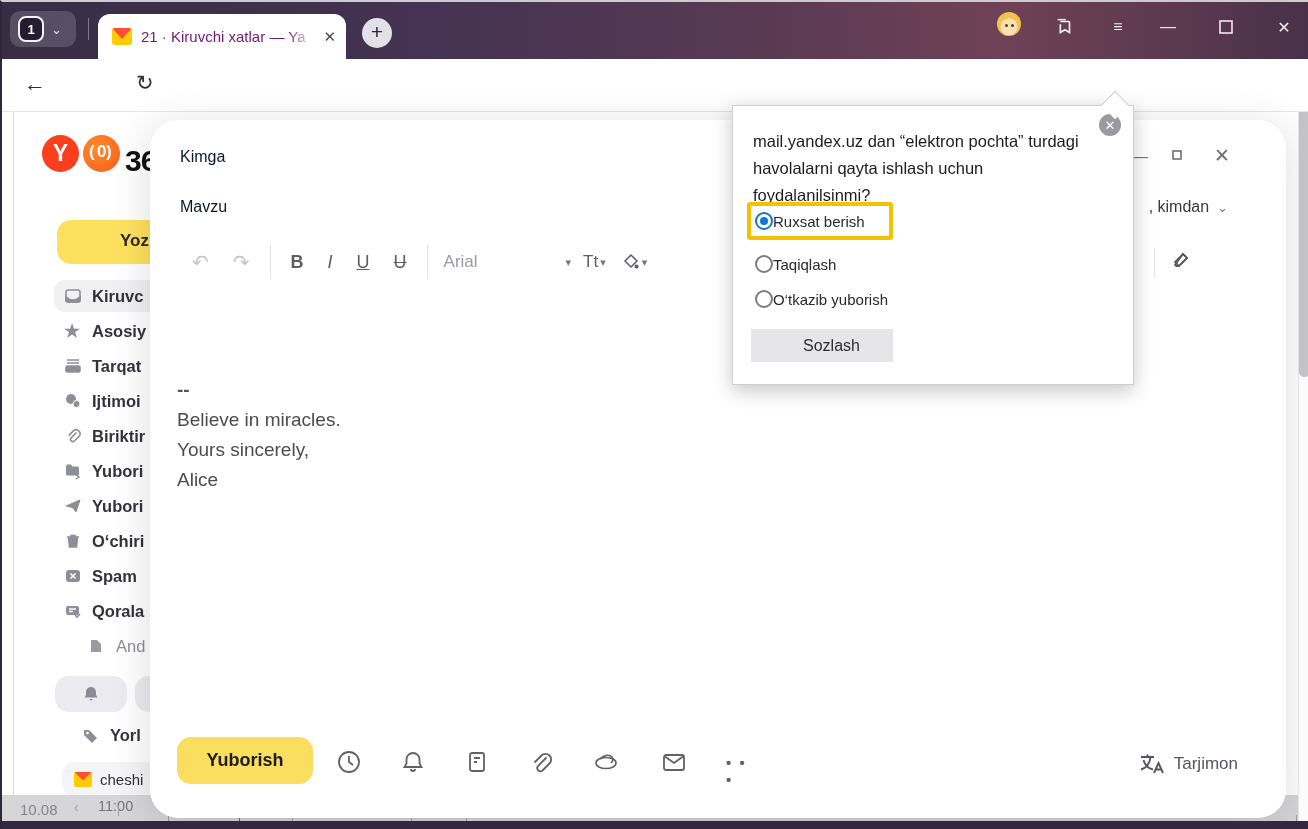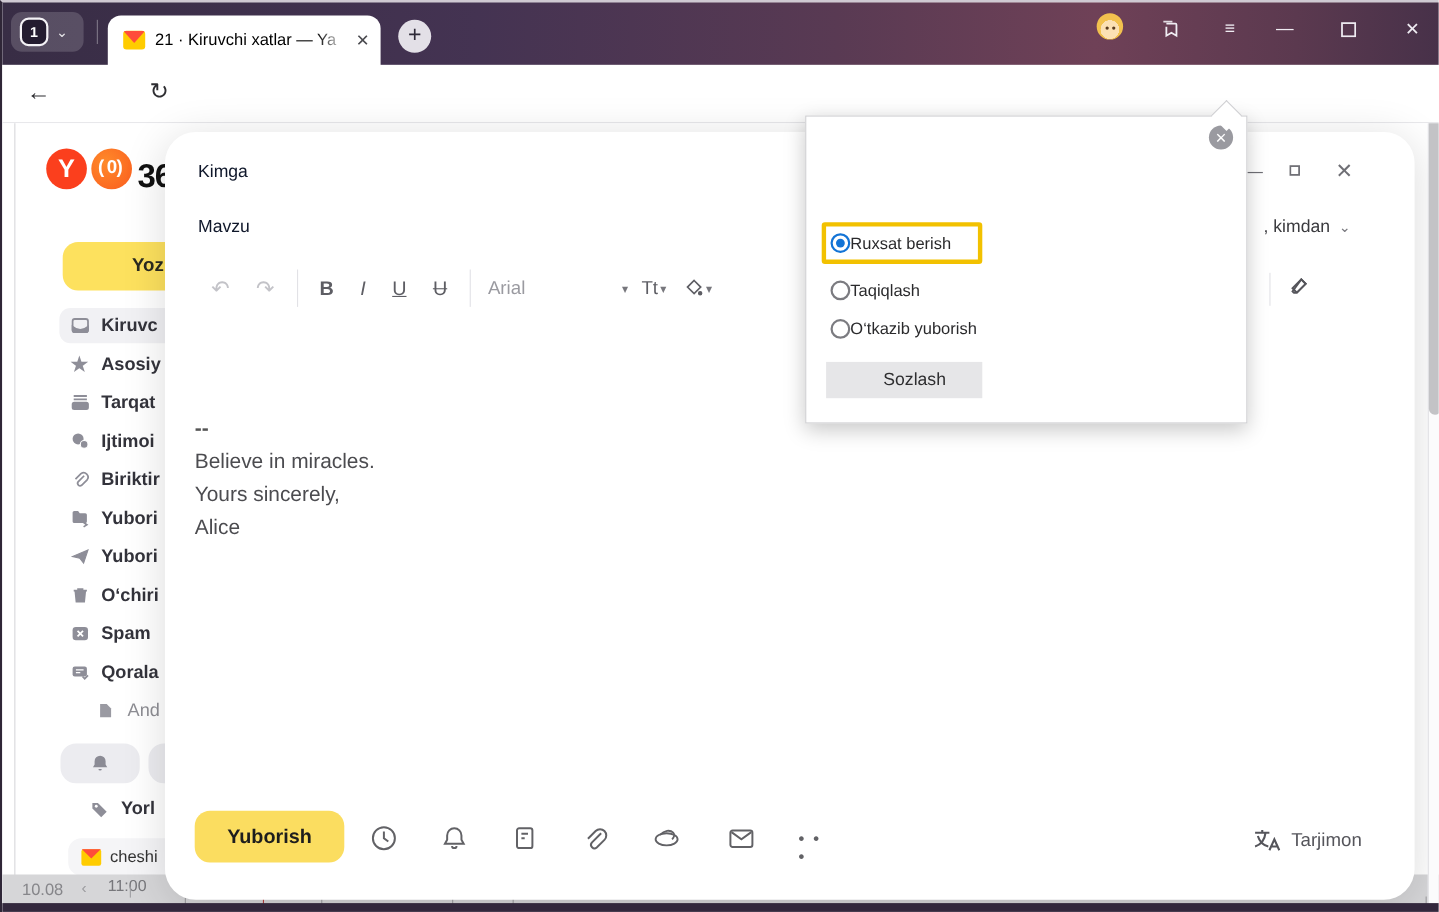--- a/index.html
+++ b/index.html
@@ -17,21 +17,21 @@
   .tab-counter .num { width:26px; height:26px; border-radius:8px; background:#241c30; border:2px solid #f4f2f6;
     color:#fff; font-size:13px; font-weight:bold; display:flex; align-items:center; justify-content:center; }
   .tab-counter .chev { color:rgba(255,255,255,.85); font-size:13px; }
   .tabstrip-divider { position:absolute; left:86px; top:16px; width:1px; height:22px; background:rgba(255,255,255,.35); }
   .tab-active { position:absolute; left:96px; top:12px; width:248px; height:45px; background:#fff;
     border-radius:12px 12px 0 0; display:flex; align-items:center; padding:0 10px 0 14px; gap:9px; }
   .favicon { width:20px; height:17px; position:relative; flex:0 0 auto; }
   .favicon .body { position:absolute; left:0; top:0; width:20px; height:17px; background:#ffcc00; border-radius:3px; }
   .favicon .flap { position:absolute; left:0; top:0; width:20px; height:11px; background:#ff4d3a;
     clip-path:polygon(0 0,100% 0,50% 100%); border-radius:3px 3px 0 0; }
-  .tab-title { font-size:15px; color:#000000; white-space:nowrap; overflow:hidden; width:176px;
+  .tab-title { font-size:15px; color:#701a75; white-space:nowrap; overflow:hidden; width:176px;
     -webkit-mask-image:linear-gradient(90deg,#000 85%,transparent); mask-image:linear-gradient(90deg,#000 85%,transparent); }
   .tab-close { color:#4a4a4f; font-size:15px; cursor:pointer; }
   .newtab-btn { position:absolute; left:360px; top:16px; width:30px; height:30px; border-radius:50%;
     background:#e3e0e7; color:#2e2a38; font-size:21px; line-height:28px; text-align:center; cursor:pointer; }
   .avatar { position:absolute; left:995px; top:10px; width:24px; height:24px; border-radius:50%;
     background:radial-gradient(circle at 50% 62%, #fbe0b4 0 44%, #f2c14e 45% 100%); overflow:hidden; }
   .avatar i { position:absolute; width:3px; height:3px; border-radius:50%; background:#5a3c20; top:12px; }
   .winbtn { position:absolute; top:10px; width:40px; height:30px; display:flex; align-items:center; justify-content:center;
     color:#efecf2; font-size:16px; cursor:pointer; }
 
@@ -473,20 +473,21 @@
           <path d="M3 5h13M9.5 2.5V5M12.5 5c-.8 7-4.5 11-9.5 12.5M5.5 8c1.5 5 5 8.5 9.5 9.5"></path>
             <path d="M16 21l4.5-10L25 21M17.5 17.5h6"></path>
         </svg>
         <span>Tarjimon</span>
       </div>
     </div>
 
     <div class="parrow"></div>
     <div class="pdialog">
       <div class="pclose">✕</div>
+      <div class="ptext">mail.yandex.uz dan “elektron pochta” turdagi havolalarni qayta ishlash uchun foydalanilsinmi?</div>
 
       <div class="hlbox"></div>
       <div class="popt" style="top:106px">
         <span class="radio on"></span>
         <span>Ruxsat berish</span>
       </div>
       <div class="popt" style="top:149px">
         <span class="radio"></span>
         <span>Taqiqlash</span>
       </div>

